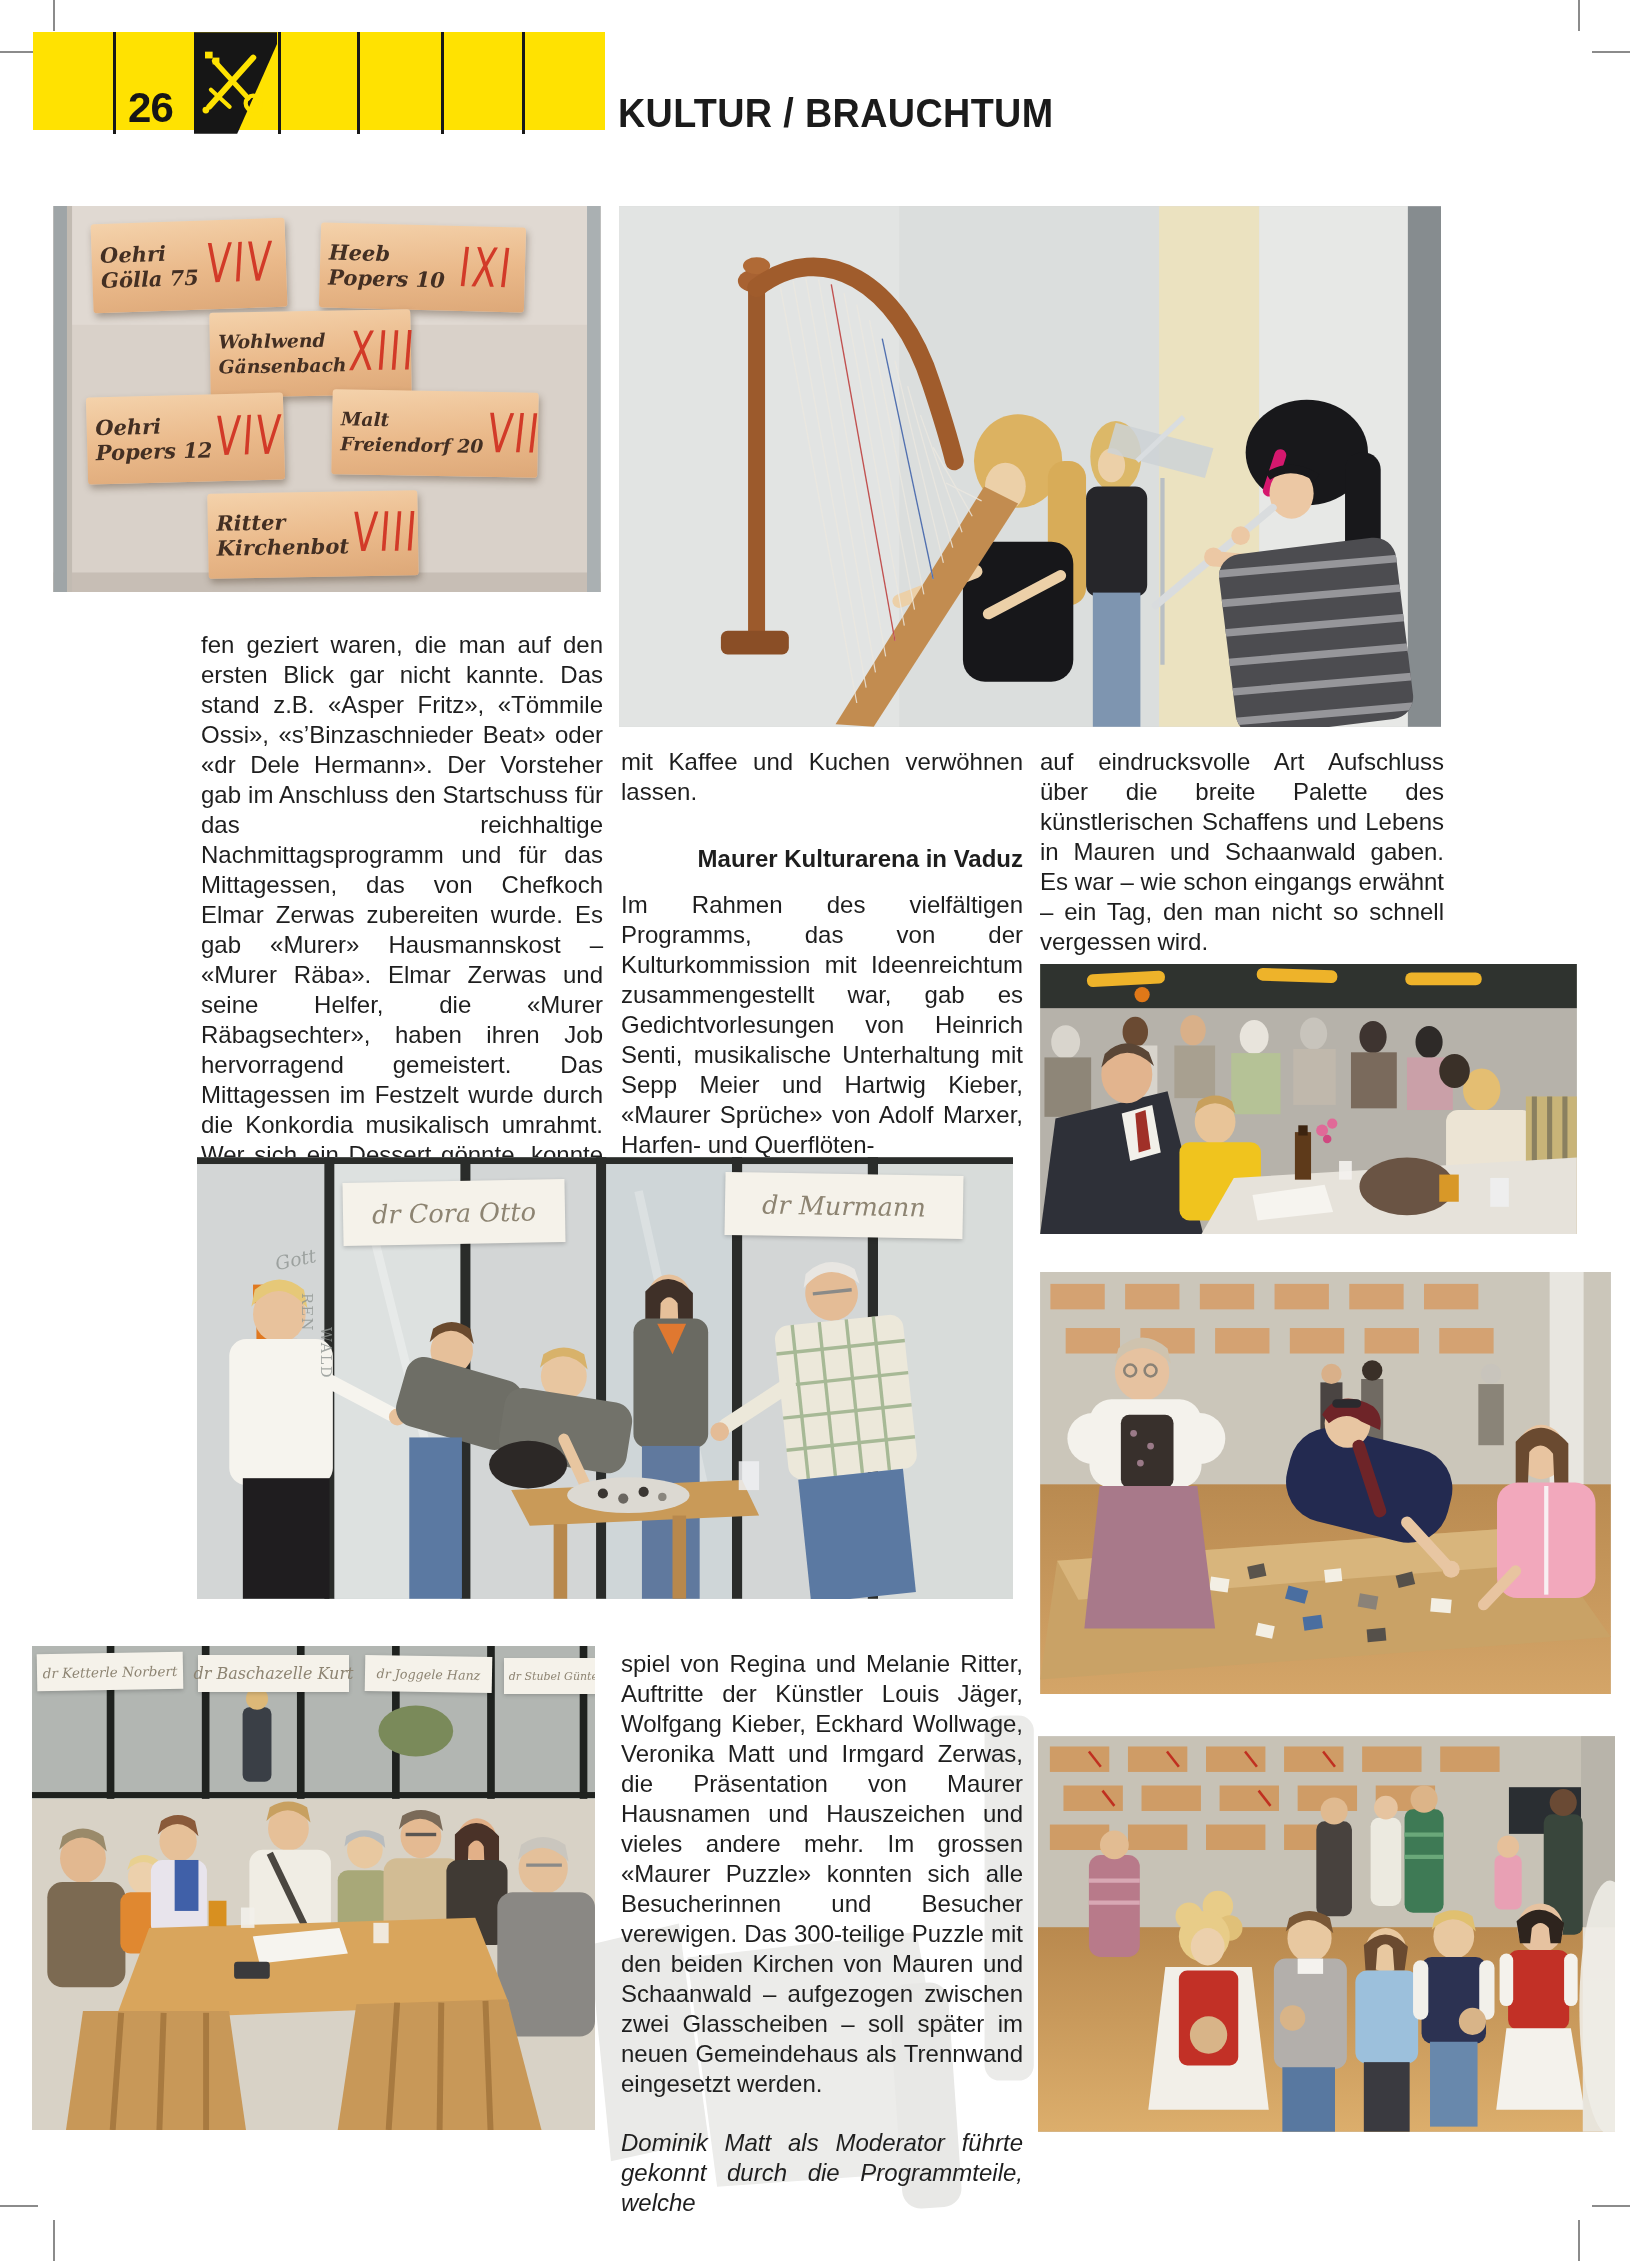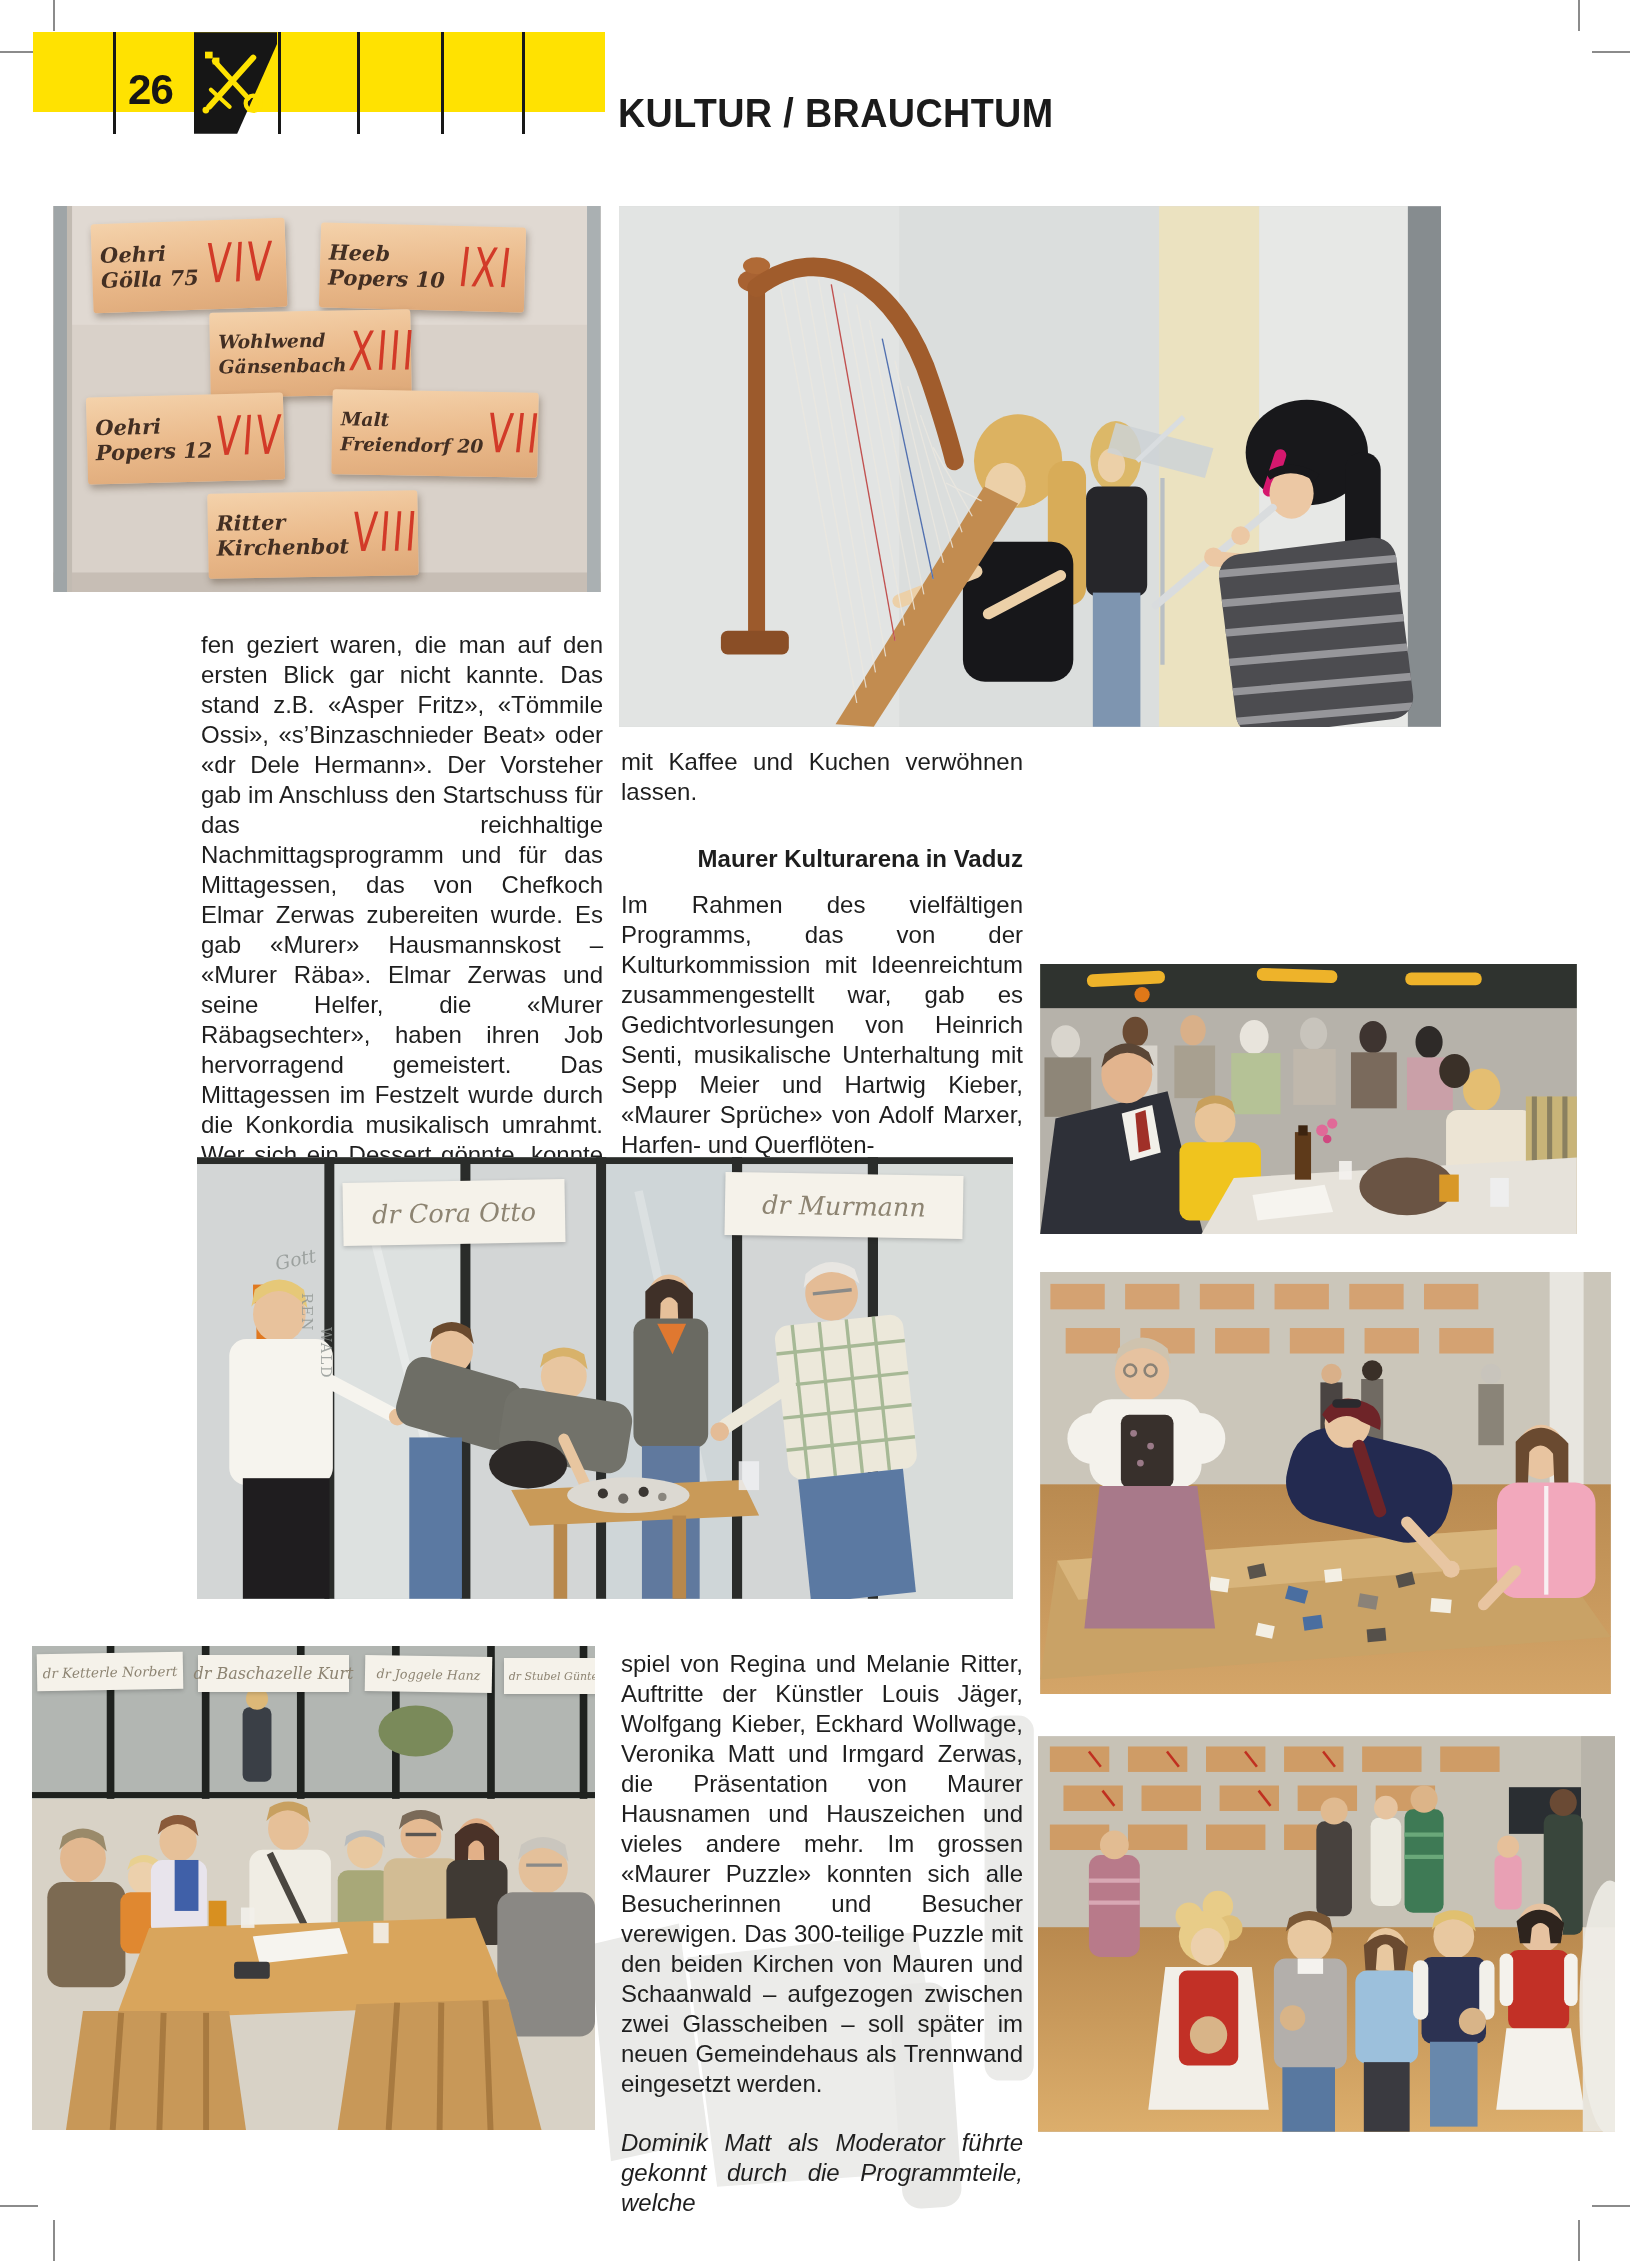--- a/index.html
+++ b/index.html
@@ -1,20 +1,20 @@
 <!DOCTYPE html>
 <html style="font-size:13.6px"><head>
 <meta charset="utf-8">
 <style>
   html,body{margin:0;padding:0;background:#ffffff;}
   .page{position:relative;width:1630px;height:2261px;background:#ffffff;overflow:hidden;
         font-family:"Liberation Sans","DejaVu Sans",sans-serif;color:#1e1e1e;}
   .crop{position:absolute;background:#8b8b8b;}
   
-  .band{position:absolute;left:33px;top:32px;width:572px;height:80px;background:#ffe201;}
+  .band{position:absolute;left:33px;top:32px;width:572px;height:98px;background:#ffe201;}
   .band .divider{position:absolute;top:0;width:3.4px;height:102px;background:#181818;}
   .page-number{position:absolute;left:95px;bottom:0.8px;font-size:42px;font-weight:700;
                letter-spacing:-0.8px;color:#161616;line-height:1;}
   .logo-tri{position:absolute;left:161px;top:0;width:83px;height:102px;}
   .section-title{position:absolute;left:618px;top:93px;font-size:41px;font-weight:700;
                  letter-spacing:0.4px;color:#1b1b1b;transform:scaleX(.92);transform-origin:left top;
                  white-space:nowrap;line-height:1;}
   
   .col{position:absolute;width:402px;font-size:24px;line-height:30px;text-align:justify;
        color:#1e1e1e;z-index:2;}
@@ -210,20 +210,23 @@
   <div class="col" style="left:201px;top:630px;">
     <p>fen geziert waren, die man auf den ersten Blick gar nicht kannte. Das stand z.B. «Asper Fritz», «Tömmile Ossi», «s’Binzaschnieder Beat» oder «dr Dele Hermann». Der Vorsteher gab im Anschluss den Startschuss für das reichhaltige Nachmittagsprogramm und für das Mittagessen, das von Chefkoch Elmar Zerwas zubereiten wurde. Es gab «Murer» Hausmannskost – «Murer Räba». Elmar Zerwas und seine Helfer, die «Murer Räbagsechter», haben ihren Job hervorragend gemeistert. Das Mittagessen im Festzelt wurde durch die Konkordia musikalisch umrahmt. Wer sich ein Dessert gönnte, konnte sich vom Trachtenverein</p>
   </div>
 
   <div class="col" style="left:621px;top:747px;">
     <p>mit Kaffee und Kuchen verwöhnen lassen.</p>
     <p class="heading">Maurer Kulturarena in Vaduz</p>
     <p>Im Rahmen des vielfältigen Programms, das von der Kulturkommission mit Ideenreichtum zusammengestellt war, gab es Gedichtvorlesungen von Heinrich Senti, musikalische Unterhaltung mit Sepp Meier und Hartwig Kieber, «Maurer Sprüche» von Adolf Marxer, Harfen- und Querflöten-</p>
   </div>
 
+  <div class="col" style="left:1040px;top:747px;width:404px;">
+    <p>auf eindrucksvolle Art Aufschluss über die breite Palette des künstlerischen Schaffens und Lebens in Mauren und Schaanwald gaben. Es war – wie schon eingangs erwähnt – ein Tag, den man nicht so schnell vergessen wird.</p>
+  </div>
 
   <div class="photo" style="left:1040px;top:964px;width:537px;height:270px;">
     <svg width="537" height="270" viewBox="0 0 632 318">
       <rect width="632" height="318" fill="#b6b2aa"></rect>
       <rect width="632" height="52" fill="#2f332f"></rect>
       <g>
         <rect x="55" y="10" width="92" height="15" rx="7" fill="#eeb32a" transform="rotate(-3 100 18)"></rect>
         <rect x="255" y="6" width="95" height="15" rx="7" fill="#eeb32a" transform="rotate(2 300 14)"></rect>
         <rect x="430" y="10" width="90" height="15" rx="7" fill="#eeb32a"></rect>
         <circle cx="120" cy="36" r="9" fill="#e07818"></circle>

